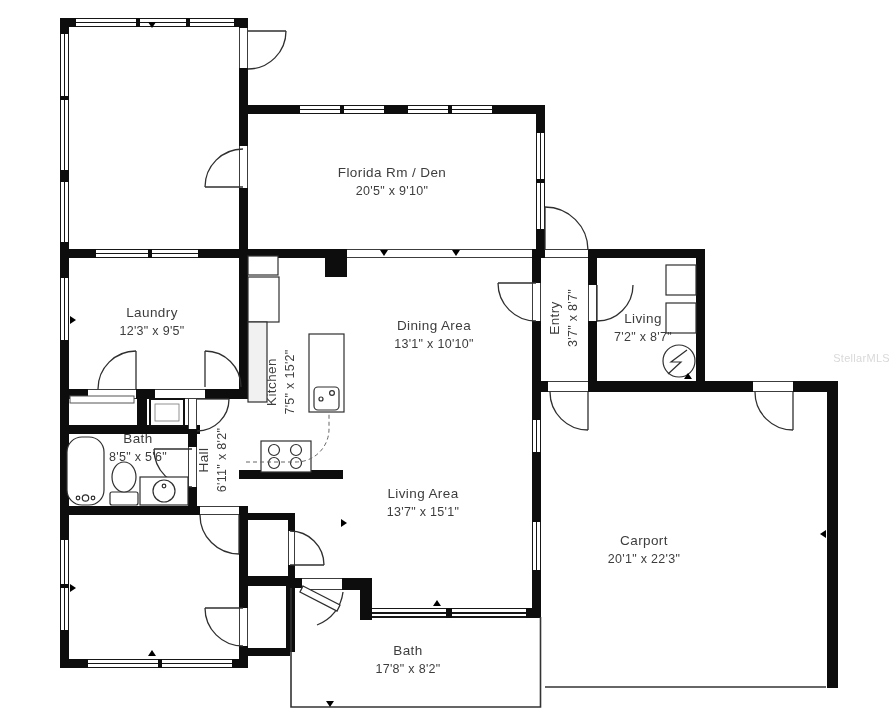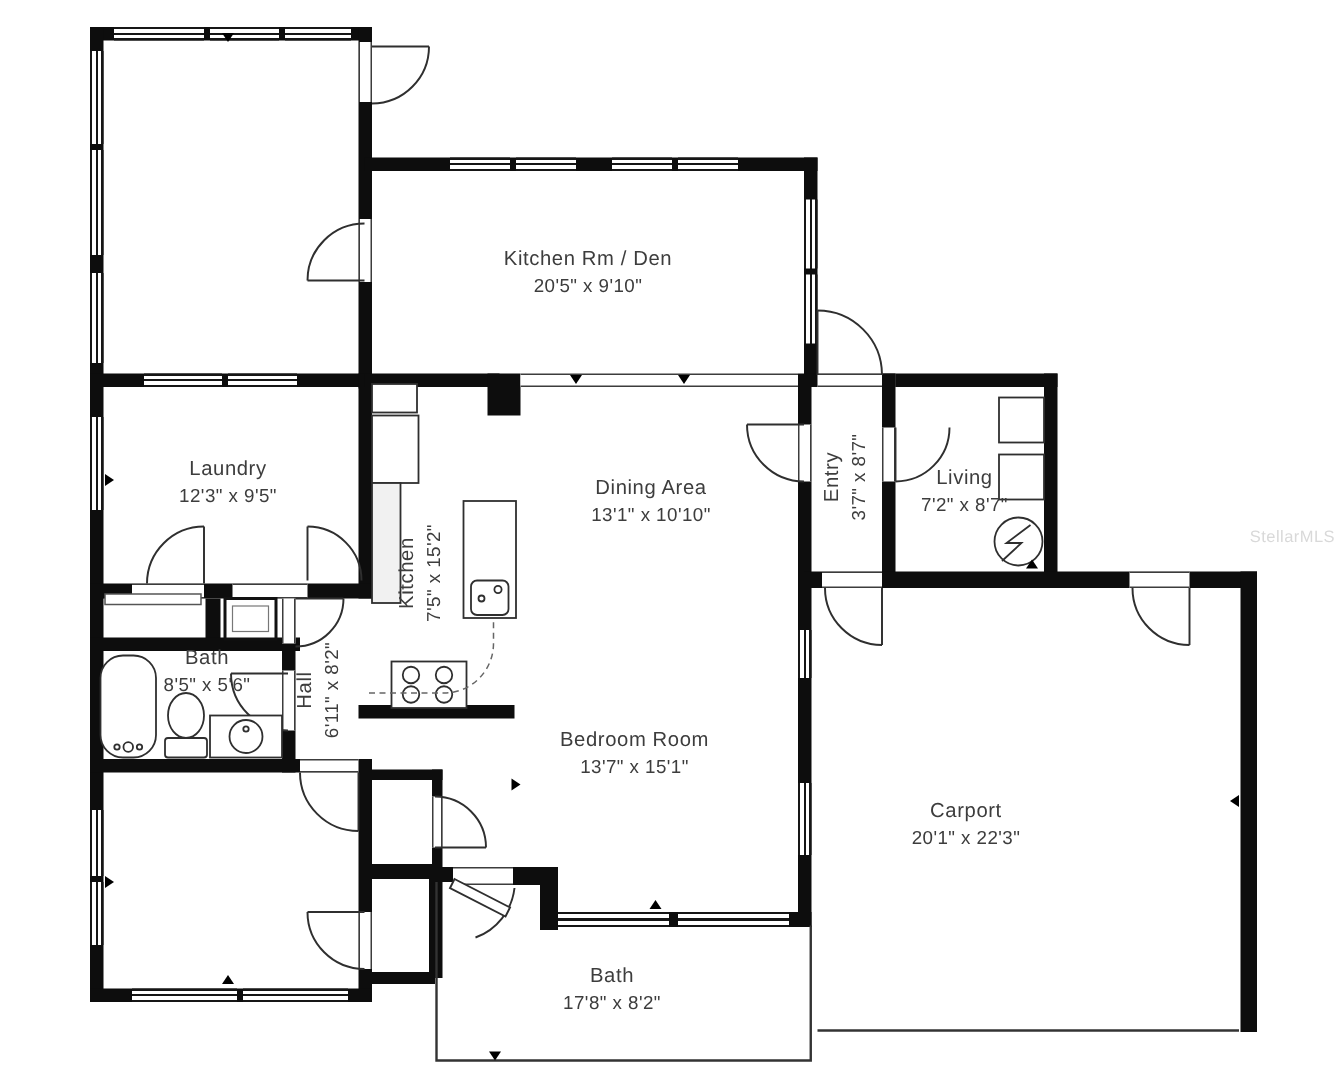--- a/index.html
+++ b/index.html
@@ -216,21 +216,21 @@
       <path d="M826,530 l-6,4 6,4 z"></path>
       <path d="M326,701 h8 l-4,6 z"></path>
       <path d="M433,606 h8 l-4,-6 z"></path>
       <path d="M70,584 l6,4 -6,4 z"></path>
       <path d="M70,316 l6,4 -6,4 z"></path>
       <path d="M148,656 h8 l-4,-6 z"></path>
     </g>
   </svg>
 
   <div class="room-label" style="left:392px;top:181px">
-    <div class="rname">Kitchen Rm / Den</div>
+    <div class="rname">Florida Rm / Den</div>
     <div class="rdims">20'5" x 9'10"</div>
   </div>
   <div class="room-label" style="left:152px;top:321px">
     <div class="rname">Laundry</div>
     <div class="rdims">12'3" x 9'5"</div>
   </div>
   <div class="room-label vert" style="left:280px;top:382px">
     <div class="rname">Kitchen</div>
     <div class="rdims">7'5" x 15'2"</div>
   </div>
@@ -248,21 +248,21 @@
   </div>
   <div class="room-label" style="left:138px;top:447px">
     <div class="rname">Bath</div>
     <div class="rdims">8'5" x 5'6"</div>
   </div>
   <div class="room-label vert" style="left:212px;top:460px">
     <div class="rname">Hall</div>
     <div class="rdims">6'11" x 8'2"</div>
   </div>
   <div class="room-label" style="left:423px;top:502px">
-    <div class="rname">Bedroom Room</div>
+    <div class="rname">Living Area</div>
     <div class="rdims">13'7" x 15'1"</div>
   </div>
   <div class="room-label" style="left:644px;top:549px">
     <div class="rname">Carport</div>
     <div class="rdims">20'1" x 22'3"</div>
   </div>
   <div class="room-label" style="left:408px;top:659px">
     <div class="rname">Bath</div>
     <div class="rdims">17'8" x 8'2"</div>
   </div>

